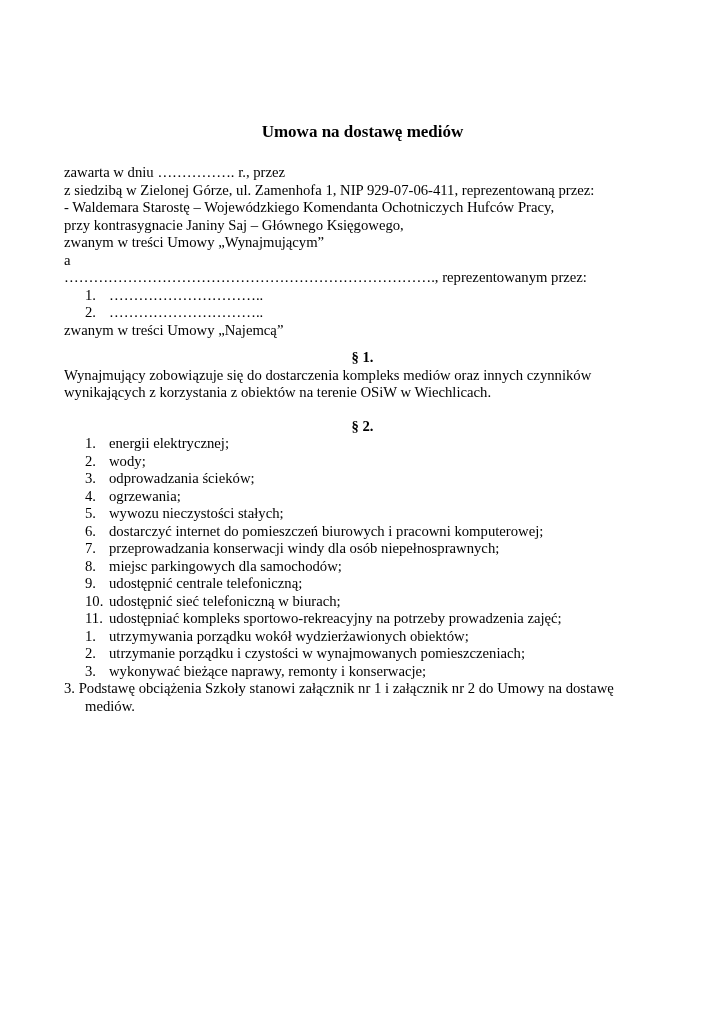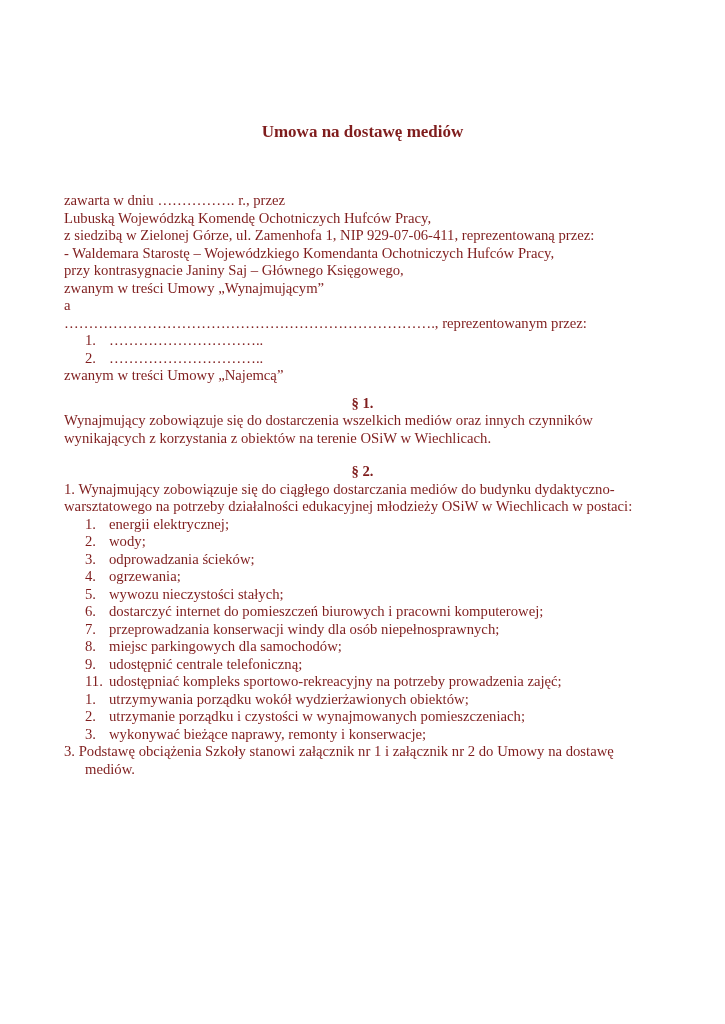--- a/index.html
+++ b/index.html
@@ -5,37 +5,37 @@
   * { box-sizing: border-box; }
   html, body { margin: 0; padding: 0; background: #ffffff; }
   .page {
     position: relative;
     width: 725px;
     height: 944px;
     background: #ffffff;
     font-family: "Liberation Serif", "DejaVu Serif", serif;
     font-size: 14.7px;
     line-height: 17.5px;
-    color: #7f1d1d;
+    color: #000000;
     overflow: hidden;
   }
   .content {
     position: absolute;
     left: 64px;
     top: 0;
     width: 597px;
   }
   .doc-title {
     margin-top: 122px;
     text-align: center;
     font-weight: bold;
     font-size: 17px;
     line-height: 20px;
   }
-  .intro { margin-top: 50px; }
+  .intro { margin-top: 22px; }
   .line { white-space: pre-wrap; }
   .sec-heading {
     text-align: center;
     font-weight: bold;
   }
   .sec1-heading { margin-top: 10px; }
   .sec2-heading { margin-top: 16px; }
   .sub-item { display: flex; padding-left: 21px; }
   .sub-item .num { flex: 0 0 24px; }
   .sub-item .txt { flex: 1 1 auto; }
@@ -51,46 +51,44 @@
 </head>
 <body>
 
 <div class="page">
   <div class="content">
 
     <div class="doc-title">Umowa na dostawę mediów</div>
 
     <div class="intro">
       <div class="line">zawarta w dniu ……………. r., przez</div>
-      <div class="line">Lubuską Wojewódzką Komendę Ochotniczych Hufców Pracy,</div>
       <div class="line">z siedzibą w Zielonej Górze, ul. Zamenhofa 1, NIP 929-07-06-411, reprezentowaną przez:</div>
       <div class="line">- Waldemara Starostę – Wojewódzkiego Komendanta Ochotniczych Hufców Pracy,</div>
       <div class="line">przy kontrasygnacie Janiny Saj – Głównego Księgowego,</div>
       <div class="line">zwanym w treści Umowy „Wynajmującym”</div>
       <div class="line">a</div>
       <div class="line">…………………………………………………………………., reprezentowanym przez:</div>
 
       <div class="sub-item">
         <span class="num">1.</span>
         <span class="txt">…………………………..</span>
       </div>
       <div class="sub-item">
         <span class="num">2.</span>
         <span class="txt">…………………………..</span>
       </div>
 
       <div class="line">zwanym w treści Umowy „Najemcą”</div>
     </div>
 
     <div class="sec-heading sec1-heading">§ 1.</div>
-    <div class="line">Wynajmujący zobowiązuje się do dostarczenia wszelkich mediów oraz innych czynników wynikających z korzystania z obiektów na terenie OSiW w Wiechlicach.</div>
+    <div class="line">Wynajmujący zobowiązuje się do dostarczenia kompleks mediów oraz innych czynników wynikających z korzystania z obiektów na terenie OSiW w Wiechlicach.</div>
 
     <div class="sec-heading sec2-heading">§ 2.</div>
 
-    <div class="line">1. Wynajmujący zobowiązuje się do ciągłego dostarczania mediów do budynku dydaktyczno-warsztatowego na potrzeby działalności edukacyjnej młodzieży OSiW w Wiechlicach w postaci:</div>
 
     <div class="sub-item">
       <span class="num">1.</span>
       <span class="txt">energii elektrycznej;</span>
     </div>
     <div class="sub-item">
       <span class="num">2.</span>
       <span class="txt">wody;</span>
     </div>
     <div class="sub-item">
@@ -115,20 +113,24 @@
     </div>
     <div class="sub-item">
       <span class="num">8.</span>
       <span class="txt">miejsc parkingowych dla samochodów;</span>
     </div>
     <div class="sub-item">
       <span class="num">9.</span>
       <span class="txt">udostępnić centrale telefoniczną;</span>
     </div>
     <div class="sub-item">
+      <span class="num">10.</span>
+      <span class="txt">udostępnić sieć telefoniczną w biurach;</span>
+    </div>
+    <div class="sub-item">
       <span class="num">11.</span>
       <span class="txt">udostępniać kompleks sportowo-rekreacyjny na potrzeby prowadzenia zajęć;</span>
     </div>
 
 
     <div class="sub-item">
       <span class="num">1.</span>
       <span class="txt">utrzymywania porządku wokół wydzierżawionych obiektów;</span>
     </div>
     <div class="sub-item">

